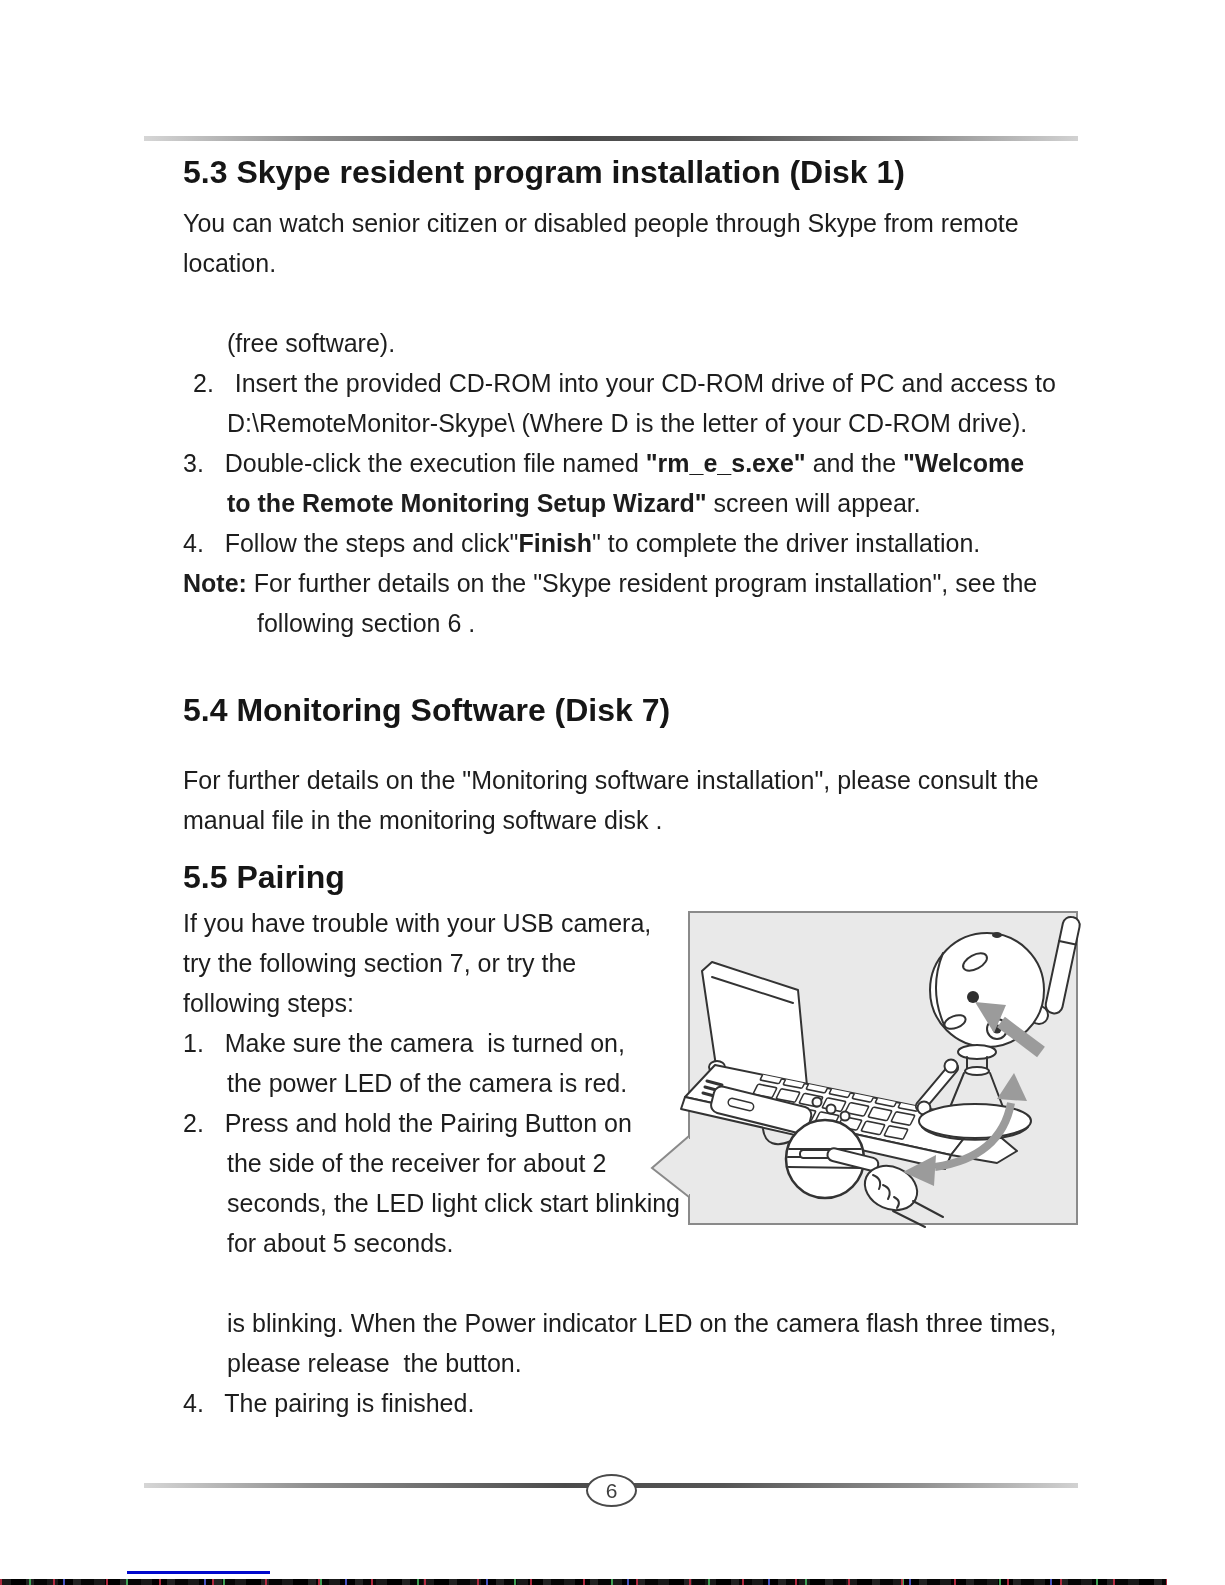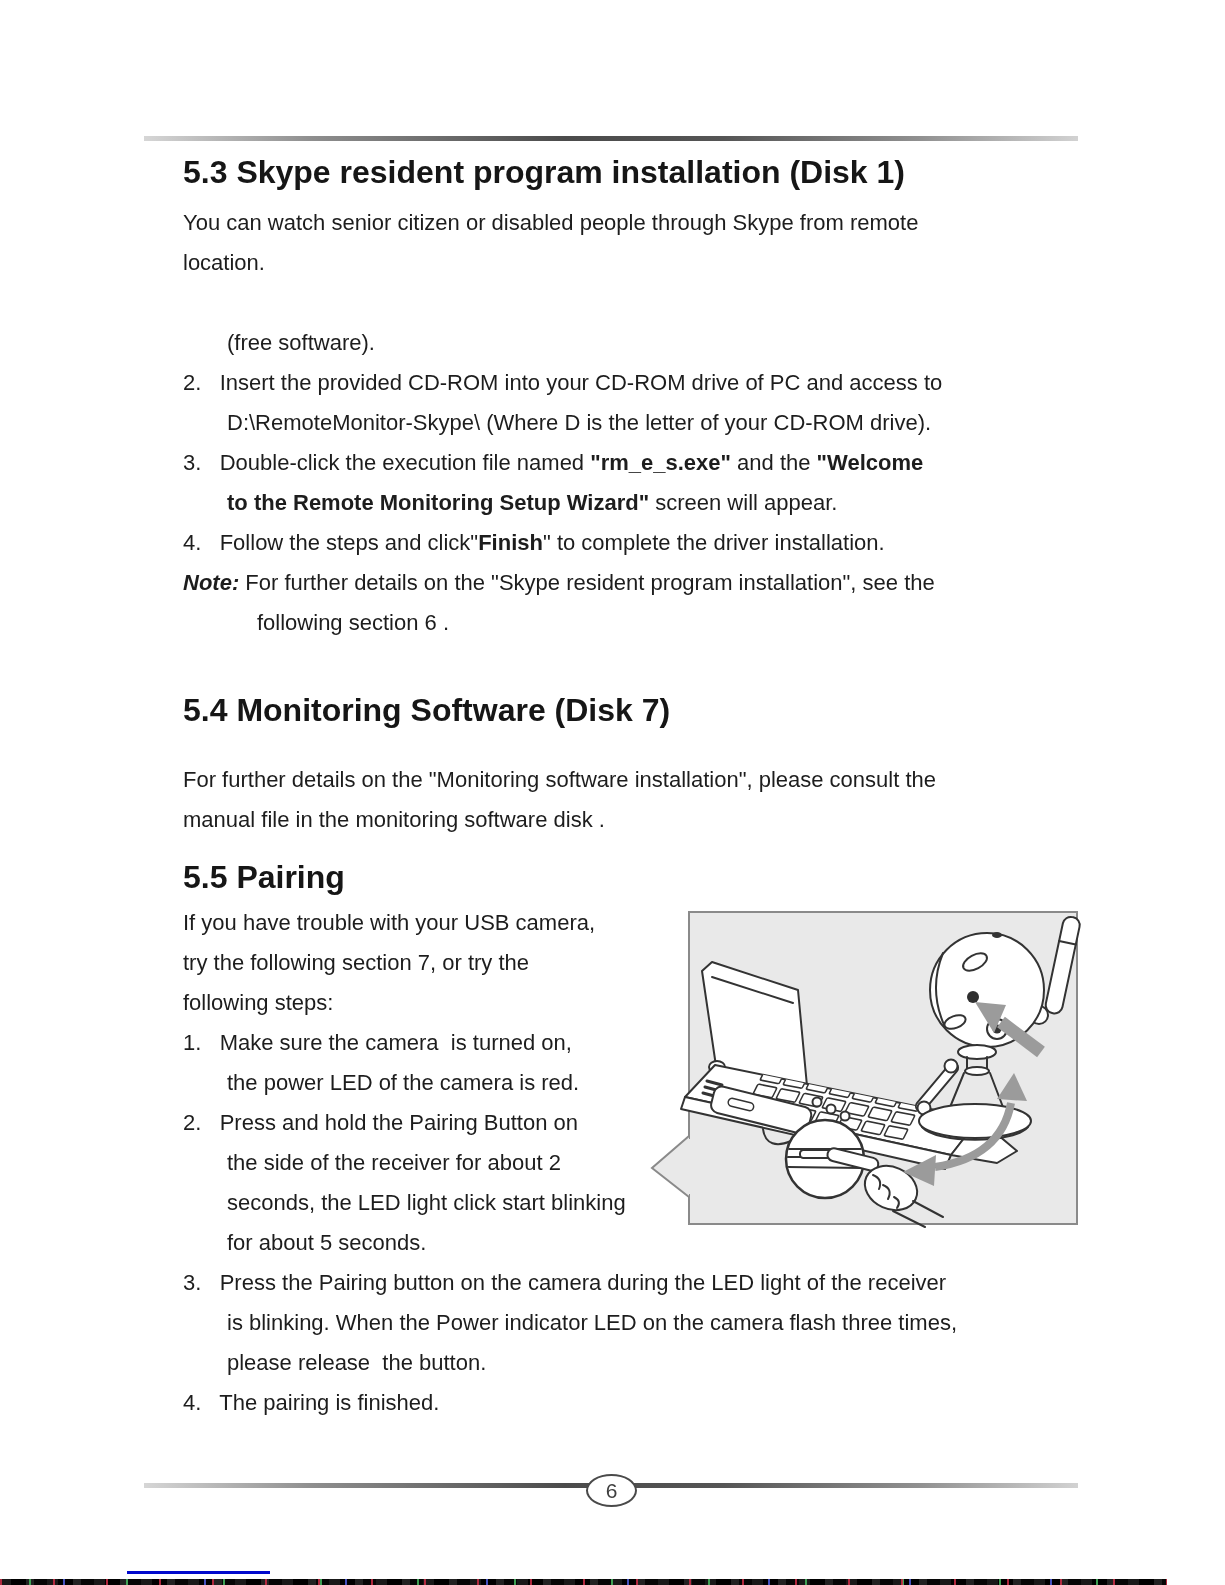--- a/index.html
+++ b/index.html
@@ -1,23 +1,23 @@
 <!DOCTYPE html>
 <html><head>
 <meta charset="utf-8">
 <style>
   html,body{margin:0;padding:0;background:#fff;}
   .page{position:relative;width:1167px;height:1585px;background:#ffffff;
         font-family:"Liberation Sans",sans-serif;color:#1d1d1d;overflow:hidden;}
   .rule{position:absolute;left:144px;width:934px;height:5px;
         background:linear-gradient(to right,#d6d6d6,#8e8e8e 18%,#4b4b4b 45%,#555 62%,#909090 83%,#d2d2d2);}
-  .tl{position:absolute;font-size:22px;line-height:40px;white-space:pre;}
+  .tl{position:absolute;font-size:25px;line-height:40px;white-space:pre;}
   .h{position:absolute;font-weight:bold;font-size:32px;line-height:40px;white-space:pre;color:#161616;}
   .b{font-weight:bold;}
-  .bi{font-weight:bold;font-style:italic;}
+  .bi{font-weight:bold;}
   .badge{position:absolute;left:586px;top:1474px;width:47px;height:29px;background:#fff;
          border:2px solid #4a4a4a;border-radius:50%;z-index:3;
          display:flex;align-items:center;justify-content:center;
          font-size:21px;color:#3f3f3f;}
   .blueline{position:absolute;left:127px;top:1571px;width:143px;height:3px;background:#0008cd;}
   .noise{position:absolute;left:0;top:1579px;width:1225px;height:6px;background-color:#0b0b0b;
          background-image:
            repeating-linear-gradient(90deg, rgba(205,45,70,.85) 0 2px, transparent 2px 53px),
            repeating-linear-gradient(90deg, transparent 0 29px, rgba(70,185,95,.85) 29px 31px, transparent 31px 97px),
            repeating-linear-gradient(90deg, transparent 0 63px, rgba(80,95,225,.85) 63px 65px, transparent 65px 141px),
@@ -28,21 +28,21 @@
 <body>
 
 <div class="page">
 
   <div class="rule" style="top:136px"></div>
 
   <div class="h" style="left:183px;top:152px">5.3 Skype resident program installation (Disk 1)</div>
   <div class="tl" style="left:183px;top:203px">You can watch senior citizen or disabled people through Skype from remote</div>
   <div class="tl" style="left:183px;top:243px">location.</div>
   <div class="tl" style="left:227px;top:323px">(free software).</div>
-  <div class="tl" style="left:183px;top:363px">2.   Insert the provided CD-ROM into your CD-ROM drive of PC and access to</div>
+  <div class="tl" style="left:193px;top:363px">2.   Insert the provided CD-ROM into your CD-ROM drive of PC and access to</div>
   <div class="tl" style="left:227px;top:403px">D:\RemoteMonitor-Skype\ (Where D is the letter of your CD-ROM drive).</div>
   <div class="tl" style="left:183px;top:443px"><span>3.   Double-click the execution file named </span><span class="b">"rm_e_s.exe"</span><span> and the </span><span class="b">"Welcome</span></div>
   <div class="tl" style="left:227px;top:483px"><span class="b">to the Remote Monitoring Setup Wizard"</span><span> screen will appear.</span></div>
   <div class="tl" style="left:183px;top:523px"><span>4.   Follow the steps and click"</span><span class="b">Finish</span><span>" to complete the driver installation.</span></div>
   <div class="tl" style="left:183px;top:563px"><span class="bi">Note:</span><span> For further details on the "Skype resident program installation", see the</span></div>
   <div class="tl" style="left:257px;top:603px">following section 6 .</div>
 
   <div class="h" style="left:183px;top:690px">5.4 Monitoring Software (Disk 7)</div>
   <div class="tl" style="left:183px;top:760px">For further details on the "Monitoring software installation", please consult the</div>
   <div class="tl" style="left:183px;top:800px">manual file in the monitoring software disk .</div>
@@ -50,21 +50,20 @@
   <div class="h" style="left:183px;top:857px">5.5 Pairing</div>
   <div class="tl" style="left:183px;top:903px">If you have trouble with your USB camera,</div>
   <div class="tl" style="left:183px;top:943px">try the following section 7, or try the</div>
   <div class="tl" style="left:183px;top:983px">following steps:</div>
   <div class="tl" style="left:183px;top:1023px">1.   Make sure the camera  is turned on,</div>
   <div class="tl" style="left:227px;top:1063px">the power LED of the camera is red.</div>
   <div class="tl" style="left:183px;top:1103px">2.   Press and hold the Pairing Button on</div>
   <div class="tl" style="left:227px;top:1143px">the side of the receiver for about 2</div>
   <div class="tl" style="left:227px;top:1183px">seconds, the LED light click start blinking</div>
   <div class="tl" style="left:227px;top:1223px">for about 5 seconds.</div>
-  <div class="tl" style="left:183px;top:1263px">3.   Press the Pairing button on the camera during the LED light of the receiver</div>
   <div class="tl" style="left:227px;top:1343px">please release  the button.</div>
   <div class="tl" style="left:227px;top:1303px">is blinking. When the Power indicator LED on the camera flash three times,</div>
   <div class="tl" style="left:183px;top:1383px">4.   The pairing is finished.</div>
 
   <svg class="fig" viewBox="0 0 440 330" aria-hidden="true">
     <rect x="44" y="7" width="388" height="312" fill="#e9e9e9" stroke="#8a8a8a" stroke-width="2"></rect>
     <path d="M44,231 L7,263 L44,292" fill="#e9e9e9" stroke="#8a8a8a" stroke-width="2"></path>
     <line x1="45" y1="234" x2="45" y2="289" stroke="#e9e9e9" stroke-width="5"></line>
 
     <defs>

